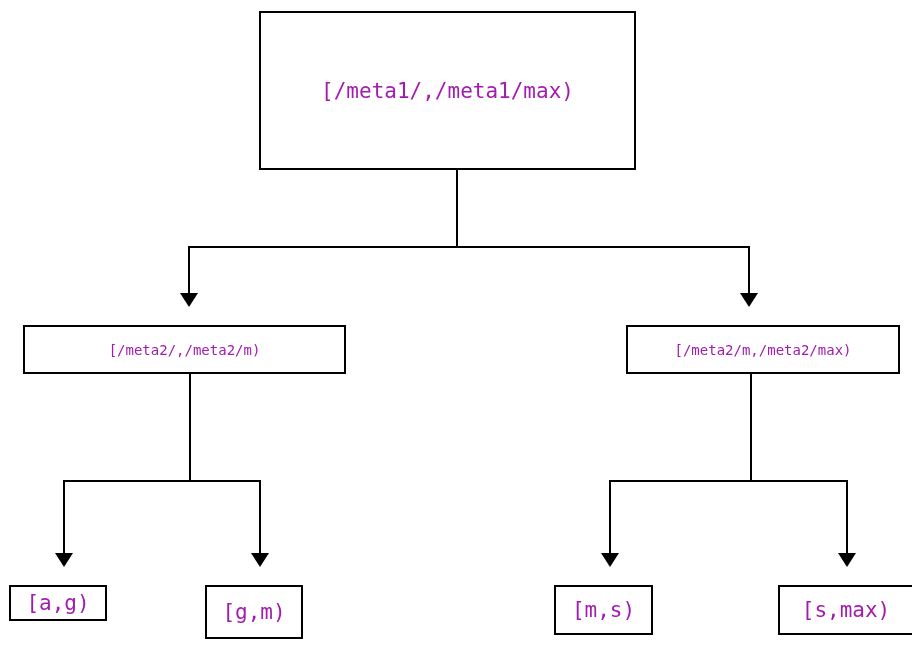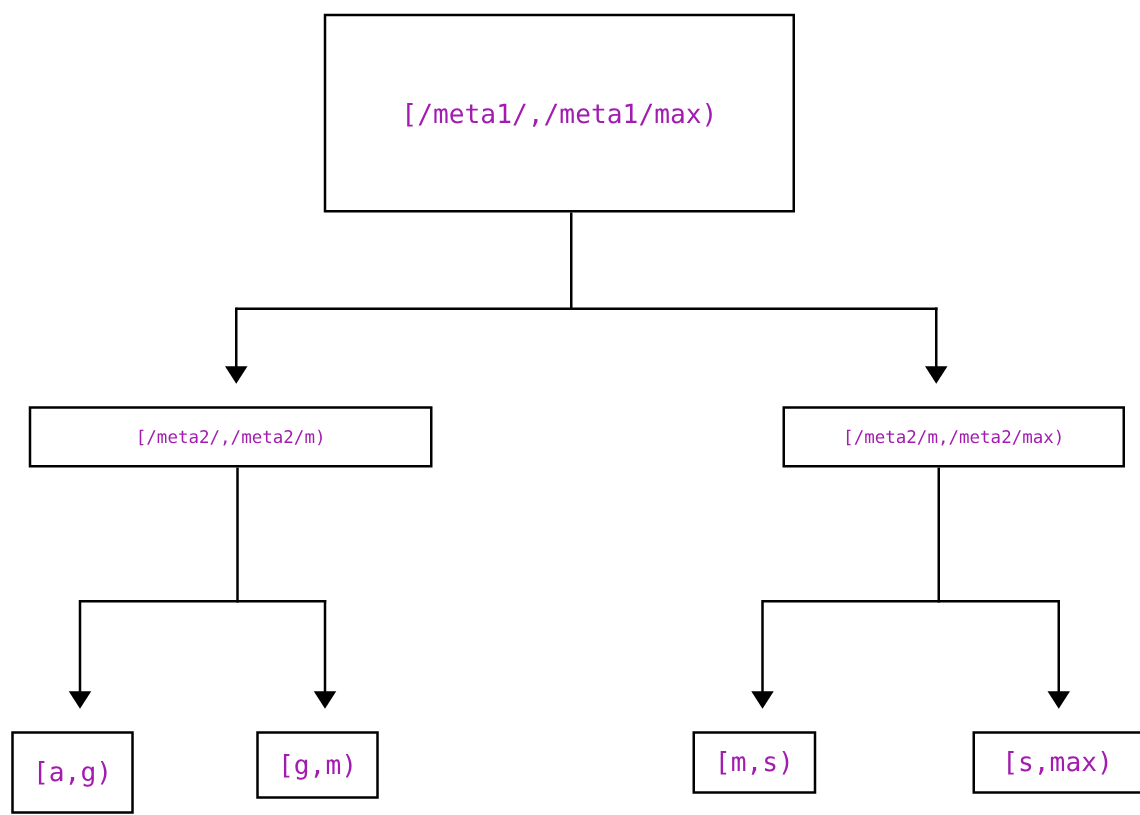--- a/index.html
+++ b/index.html
@@ -86,21 +86,21 @@
   <div class="edge-v" style="left:259px; top:480px; height:74px;"></div>
   <div class="arrow-head" style="left:251px; top:553px;"></div>
 
   <div class="edge-v" style="left:750px; top:374px; height:108px;"></div>
   <div class="edge-h" style="left:610px; top:480px; width:238px;"></div>
   <div class="edge-v" style="left:609px; top:480px; height:74px;"></div>
   <div class="arrow-head" style="left:601px; top:553px;"></div>
   <div class="edge-v" style="left:846px; top:480px; height:74px;"></div>
   <div class="arrow-head" style="left:838px; top:553px;"></div>
 
-  <div class="node-box node-leaf" style="left:9px; top:585px; width:98px; height:66px;">
+  <div class="node-box node-leaf" style="left:9px; top:585px; width:98px; height:36px;">
     <span class="node-label">[a,g)</span>
   </div>
 
   <div class="node-box node-leaf" style="left:205px; top:585px; width:98px; height:54px;">
     <span class="node-label">[g,m)</span>
   </div>
 
   <div class="node-box node-leaf" style="left:554px; top:585px; width:99px; height:50px;">
     <span class="node-label">[m,s)</span>
   </div>

